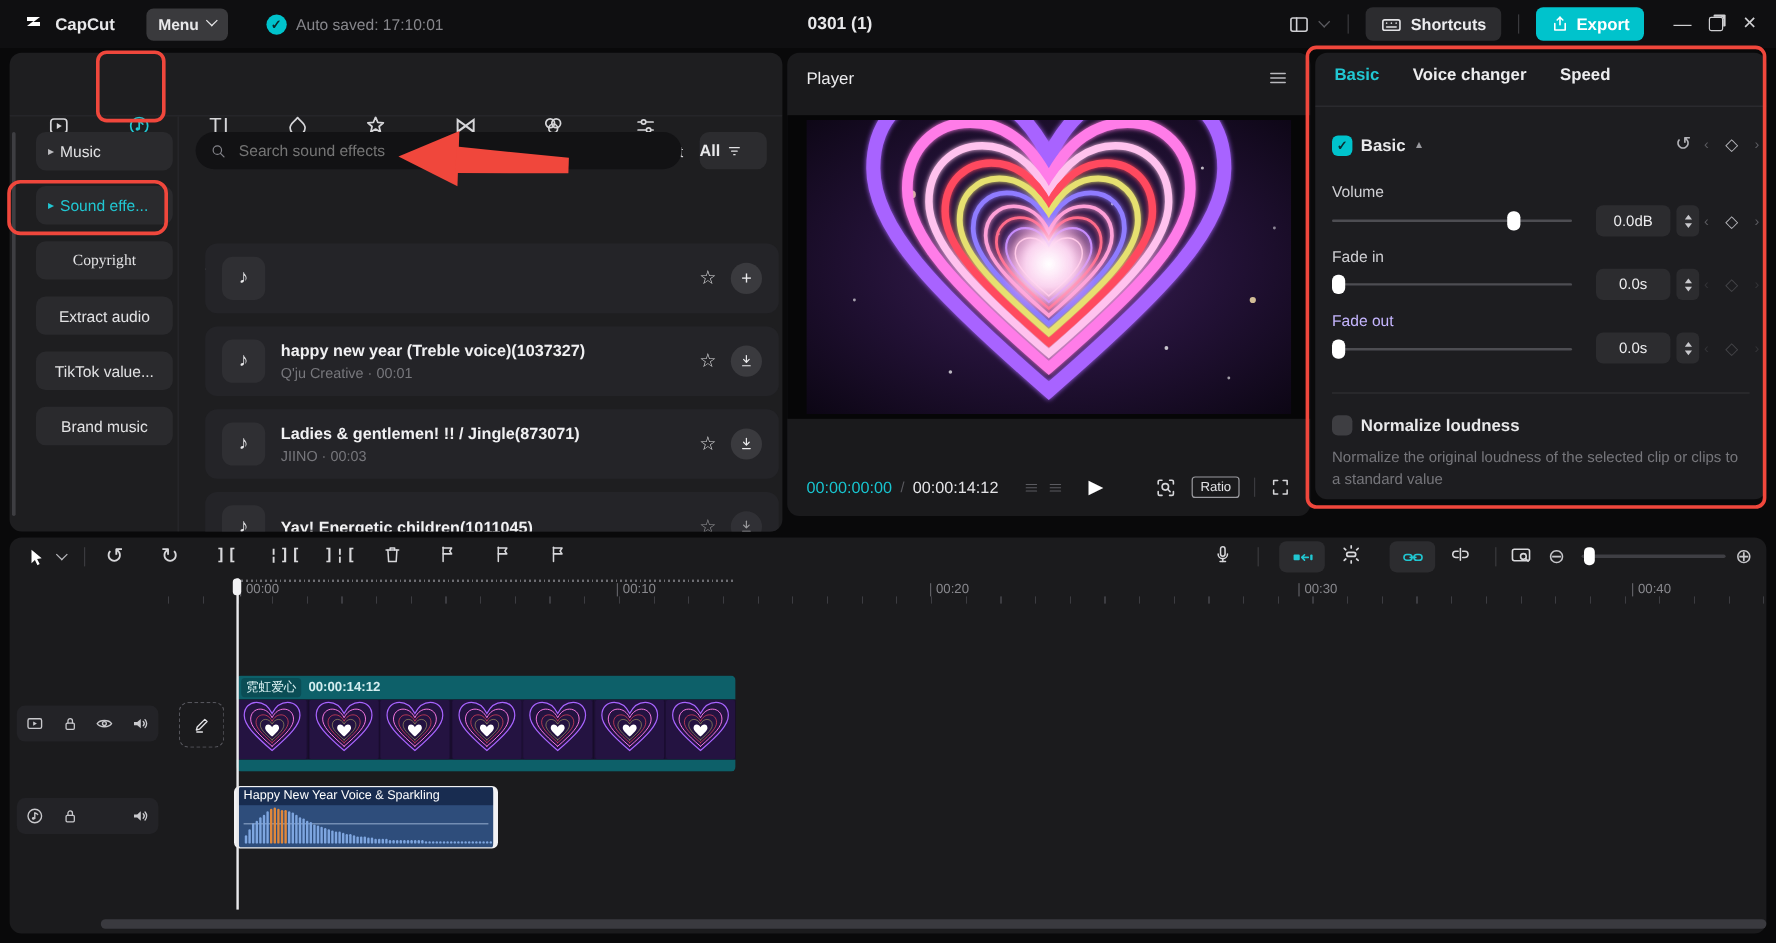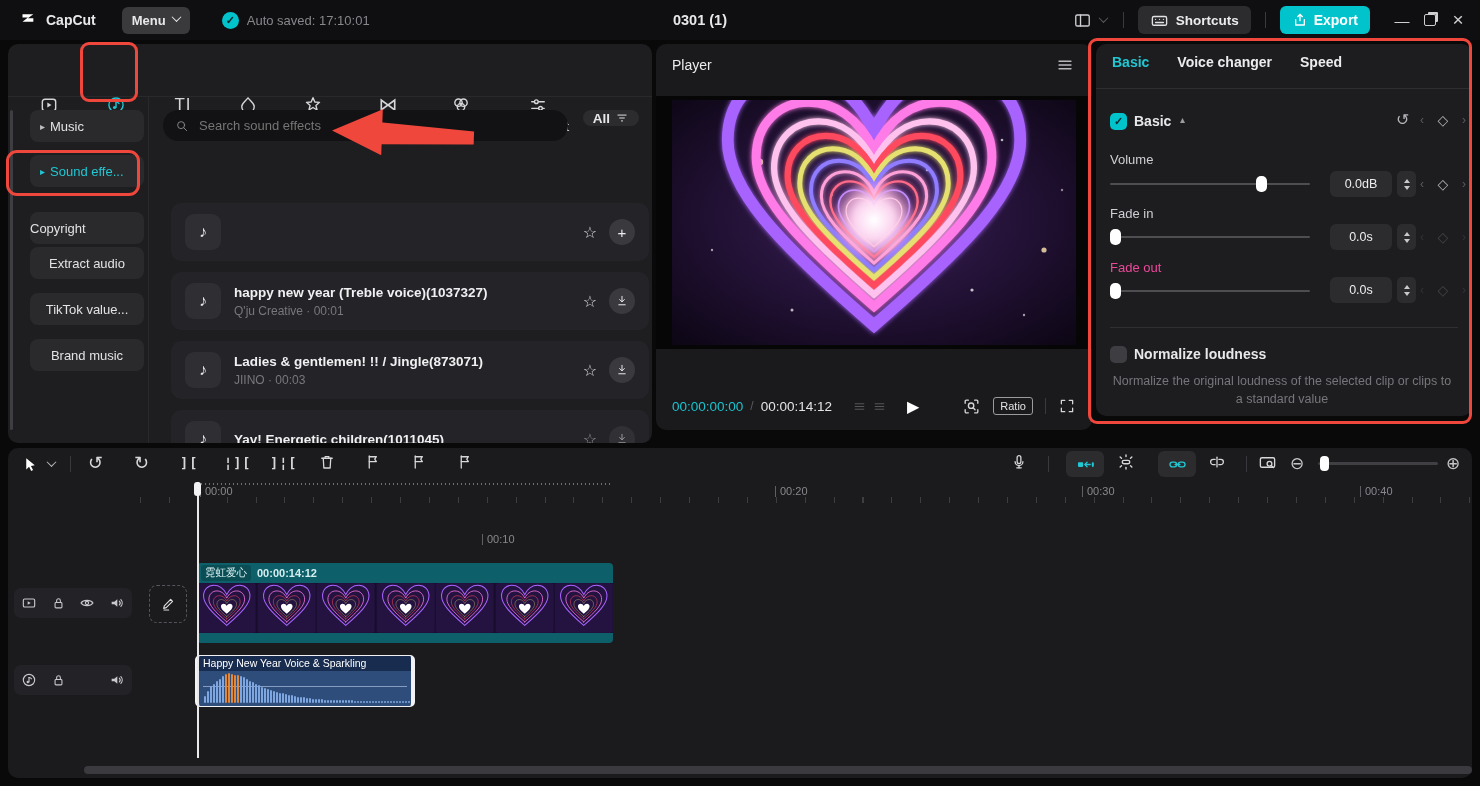--- a/index.html
+++ b/index.html
@@ -317,42 +317,42 @@
     <div class="abs" style="left:2px;top:66px;width:3px;height:320px;background:#3e3e42;border-radius:2px;"></div>
 
     <div class="sb-item" style="top:66px;">
       <span style="font-size:10px;color:#bdbdc1;">▸</span>
       <span>Music</span>
     </div>
     <div class="sb-item" style="top:111px;color:#21c7d2;">
       <span style="font-size:10px;">▸</span>
       <span>Sound effe...</span>
     </div>
-    <div class="sb-item" style="top:168px;padding-left:0;">
+    <div class="sb-item" style="top:157px;justify-content:center;padding-left:0;font-family:Liberation Serif, serif;">
       <span>Copyright</span>
     </div>
     <div class="sb-item" style="top:203px;justify-content:center;padding-left:0;">
       <span>Extract audio</span>
     </div>
     <div class="sb-item" style="top:249px;justify-content:center;padding-left:0;">
       <span>TikTok value...</span>
     </div>
     <div class="sb-item" style="top:295px;justify-content:center;padding-left:0;">
       <span>Brand music</span>
     </div>
 
     <div class="abs row" style="left:155px;top:66px;width:405px;height:31px;background:#121214;border-radius:16px;padding:0 12px;box-sizing:border-box;gap:8px;">
       <span class="ico" style="color:#84848a;">
           <svg class="i" width="14" height="14">
             <use href="#sy-search"></use>
           </svg>
         </span>
       <input style="background: transparent; border: none; outline: none; color: rgb(213, 213, 216); font-size: 13px; font-family: inherit; width: 300px;" placeholder="Search sound effects">
     </div>
-    <div class="abs row" style="left:575px;top:66px;width:56px;height:16px;background:#2c2c2f;border-radius:8px;justify-content:center;gap:5px;">
+    <div class="abs row" style="left:575px;top:66px;width:56px;height:31px;background:#2c2c2f;border-radius:8px;gap:5px;">
       <span style="font-size:13.5px;font-weight:bold;">All</span>
       <span class="ico" style="color:#e2e2e5;">
           <svg class="i" width="14" height="14">
             <use href="#sy-funnel"></use>
           </svg>
         </span>
     </div>
 
     <div class="abs" style="left:163px;top:132px;font-size:14px;color:#dededf;margin-top:44px;">Trending</div>
 
@@ -506,21 +506,21 @@
       <span style="border:1px solid #9a9a9f;border-radius:3px;font-size:11px;padding:2px 6px;color:#e2e2e5;">Ratio</span>
       <span class="vdiv" style="position:static;"></span>
       <span class="ico" style="color:#d6d6d9;">
           <svg class="i" width="18" height="18">
             <use href="#sy-expand"></use>
           </svg>
         </span>
     </div>
   </div>
 
-  <div class="panel" style="left:1096px;top:44px;width:376px;height:372px;background:#1d1d20;text-align:center;">
+  <div class="panel" style="left:1096px;top:44px;width:376px;height:372px;background:#1d1d20;">
     <div class="abs row" style="left:16px;top:10px;gap:28px;">
       <span style="font-size:14px;font-weight:bold;color:#21c7d2;">Basic</span>
       <span style="font-size:14px;font-weight:bold;color:#ececee;">Voice changer</span>
       <span style="font-size:14px;font-weight:bold;color:#ececee;">Speed</span>
     </div>
     <div class="abs" style="left:0;top:44px;width:376px;height:1px;background:#2e2e32;"></div>
 
     <span class="abs ico" style="left:14px;top:69px;width:17px;height:17px;border-radius:5px;background:#00c3cc;color:#0a2c30;font-size:11px;font-weight:bold;">✓</span>
     <span class="abs" style="left:38px;top:69px;font-size:14px;font-weight:bold;">Basic</span>
     <span class="abs" style="left:84px;top:70px;font-size:10px;color:#9a9a9f;">▴</span>
@@ -554,21 +554,21 @@
     <div class="abs stepper" style="left:301px;top:180px;">
         <span class="tri-up"></span>
         <span class="tri-dn"></span>
       </div>
     <div class="abs kf" style="left:324px;top:185px;opacity:.35;">
       <span class="dim">‹</span>
       <span style="color:#8a8a8f;font-size:14px;">◇</span>
       <span class="dim">›</span>
     </div>
 
-    <span class="abs" style="left:14px;top:216px;font-size:13px;color:#ec4899;">Fade out</span>
+    <span class="abs" style="left:14px;top:216px;font-size:13px;color:#c4b5fd;">Fade out</span>
     <div class="abs" style="left:14px;top:246px;width:200px;height:2px;background:#4d4d52;border-radius:1px;">
       <div class="thumb" style="left:0%;"></div>
     </div>
     <div class="abs valbox" style="left:234px;top:233px;">0.0s</div>
     <div class="abs stepper" style="left:301px;top:233px;">
         <span class="tri-up"></span>
         <span class="tri-dn"></span>
       </div>
     <div class="abs kf" style="left:324px;top:238px;opacity:.35;">
       <span class="dim">‹</span>
@@ -655,21 +655,21 @@
   <div class="abs" style="left:1318px;top:462px;width:120px;height:3px;background:#3f3f44;border-radius:2px;">
     <div style="position:absolute;left:2px;top:-6px;width:9px;height:15px;background:#fff;border-radius:4px;"></div>
   </div>
   <span class="tlbtn" style="left:1446px;top:453px;font-size:17px;color:#c6c6ca;">⊕</span>
 
   <div class="abs" style="left:140px;top:482px;width:1332px;height:24px;">
     <div style="position:absolute;left:57px;top:1px;width:415px;height:2px;background:repeating-linear-gradient(90deg,#6d6d72 0 1.5px,transparent 1.5px 4px);"></div>
     <div style="position:absolute;left:0;top:15px;width:1332px;height:6px;background:repeating-linear-gradient(90deg,#3d3d42 0 1px,transparent 1px 28.9px);"></div>
   </div>
   <span class="ruler-label" style="left:200px;">00:00</span>
-  <span class="ruler-label" style="left:482px;margin-top:48px;">00:10</span>
+  <span class="ruler-label" style="left:514px;">00:10</span>
   <span class="ruler-label" style="left:775px;">00:20</span>
   <span class="ruler-label" style="left:1082px;">00:30</span>
   <span class="ruler-label" style="left:1360px;">00:40</span>
 
   <div class="trk-head" style="top:588px;">
     <span class="ico">
         <svg class="i" width="16" height="16">
           <use href="#sy-videotrack"></use>
         </svg>
       </span>

